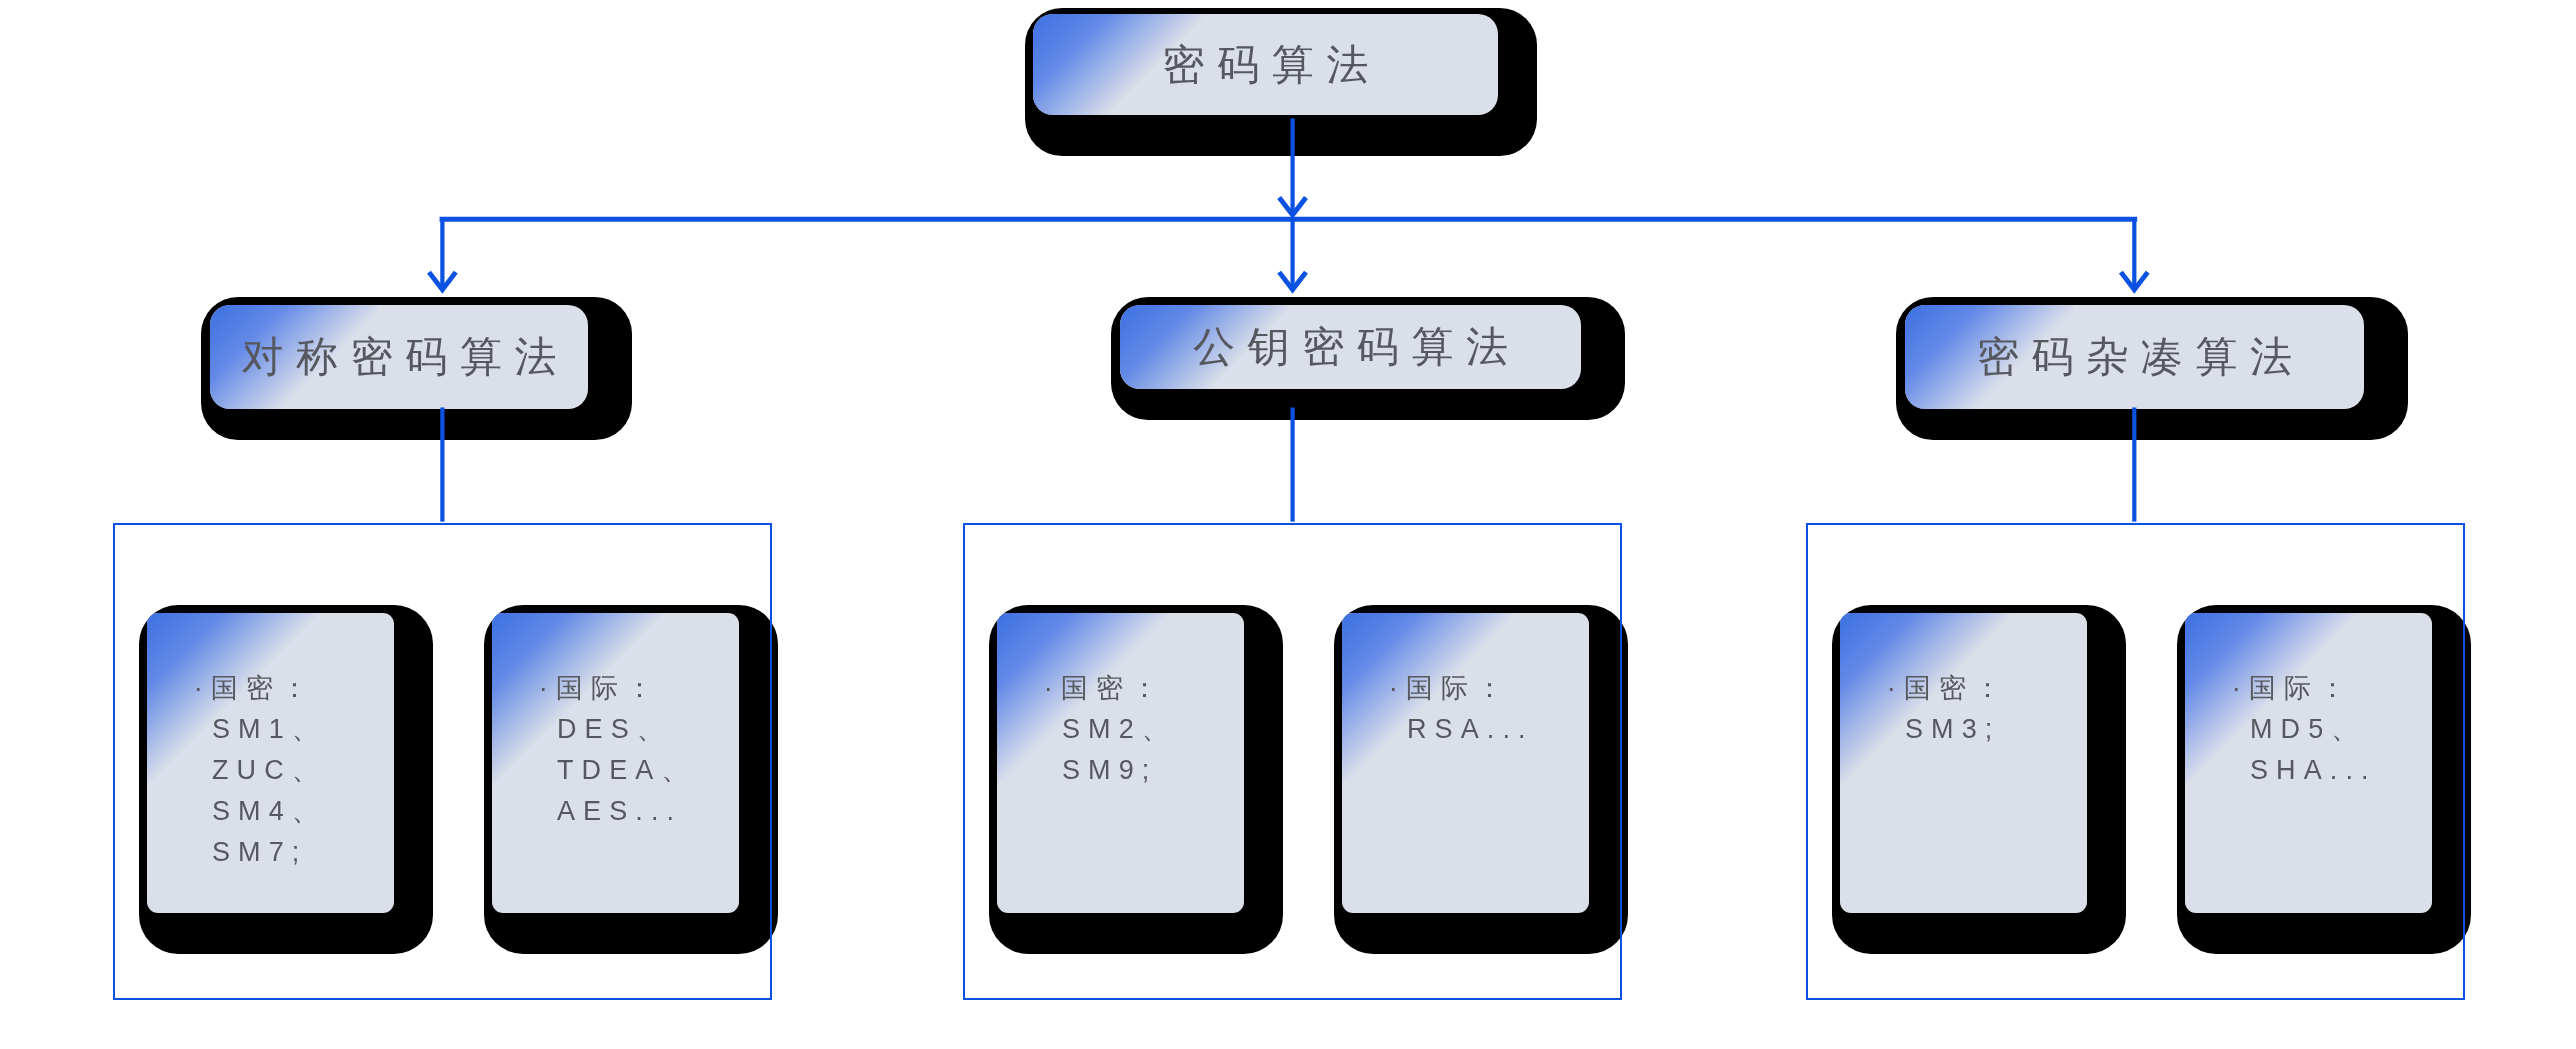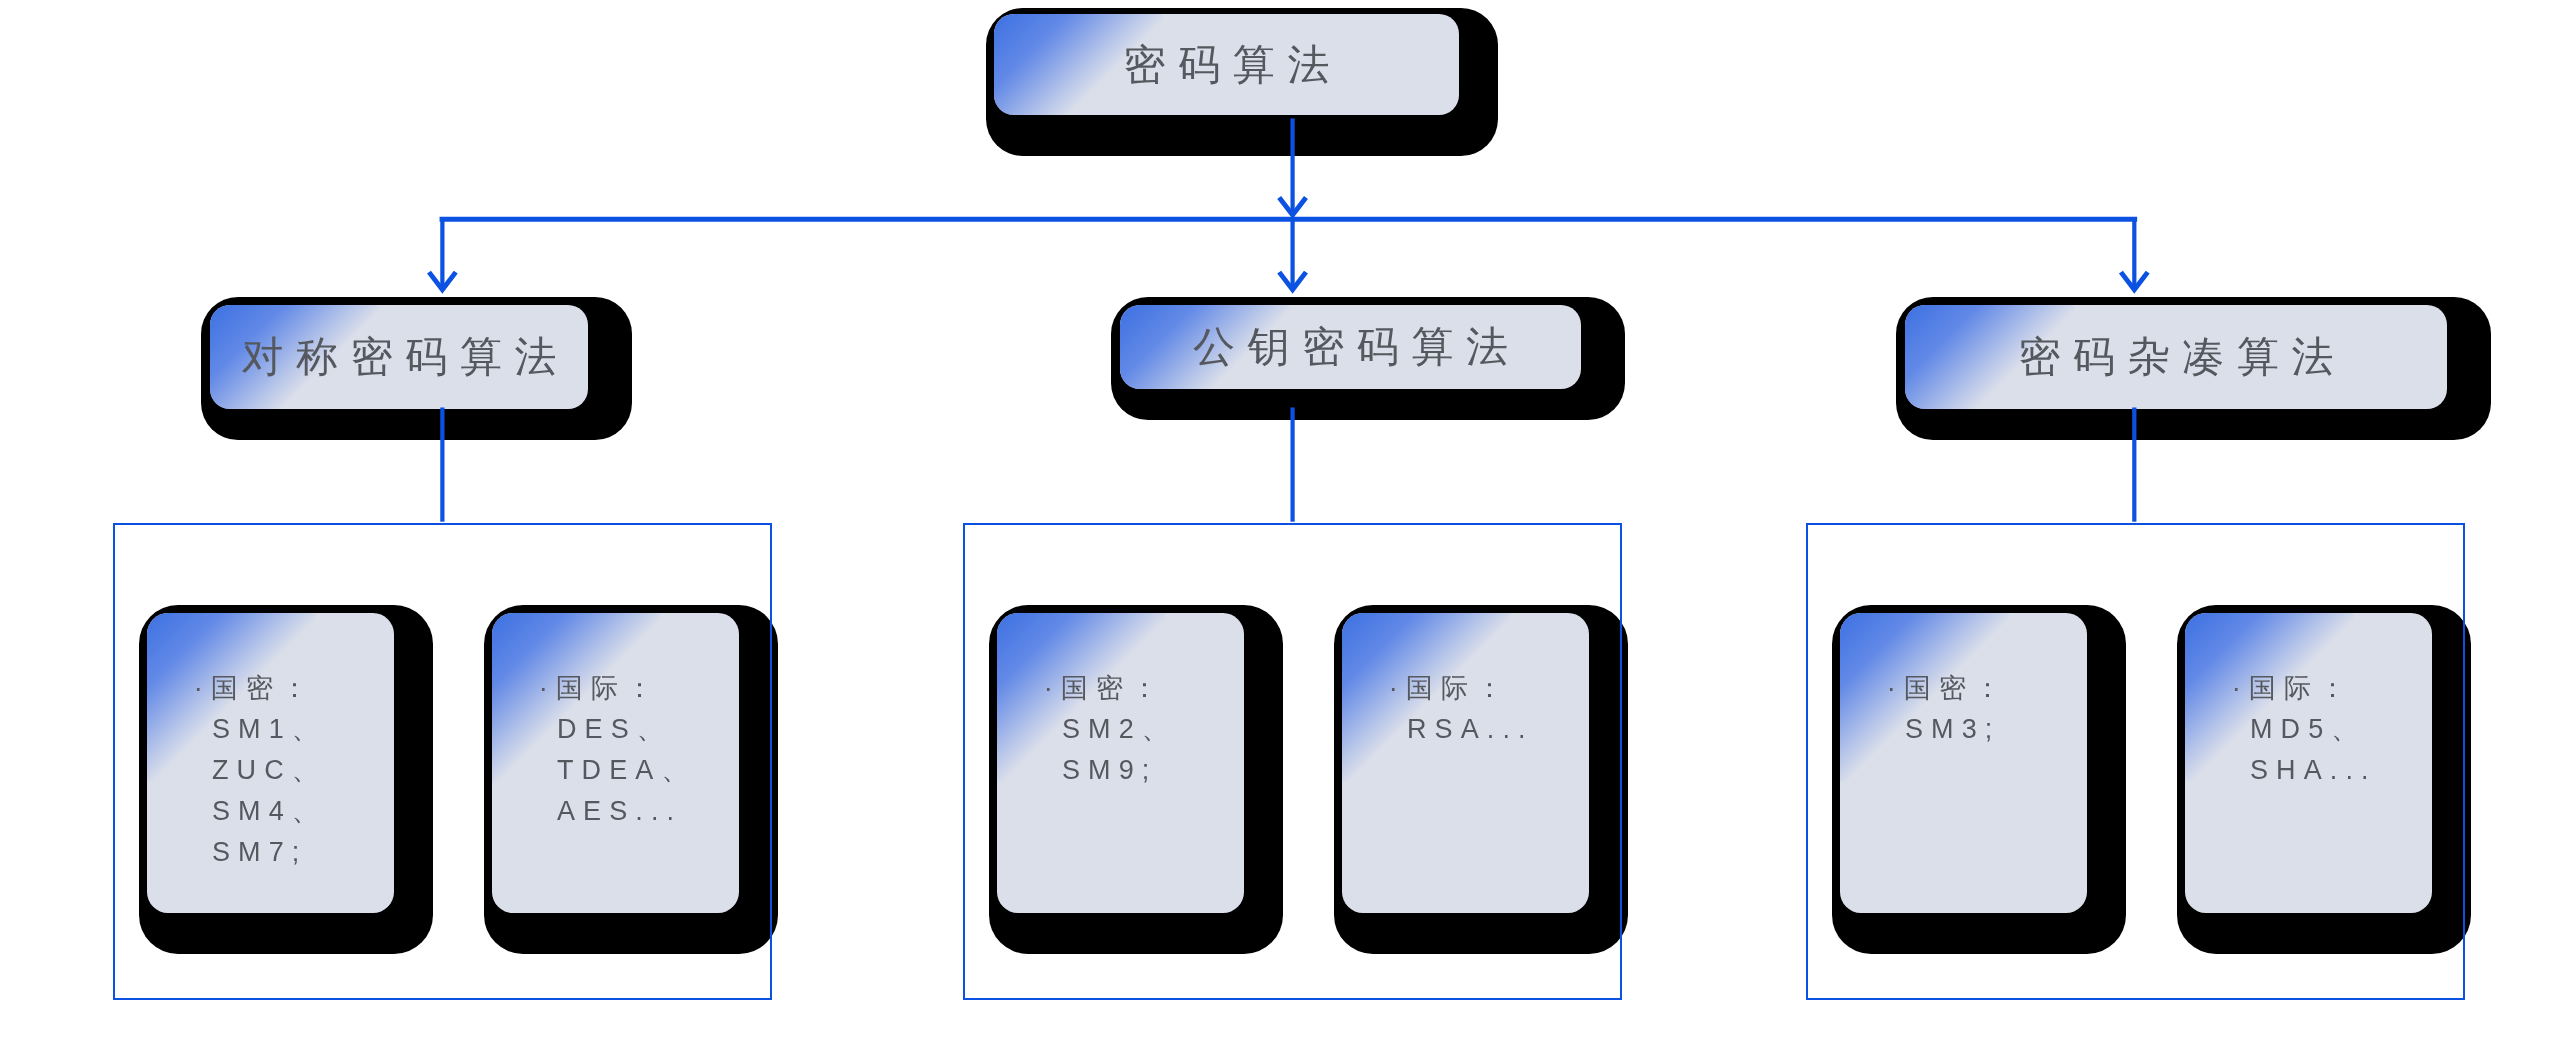--- a/index.html
+++ b/index.html
@@ -21,21 +21,21 @@
   .cshadow  { top:-7.8px; left:-8.5px; right:-39px; bottom:-41px; border-radius:39px; }
 
   .face {
     position:absolute; inset:0; z-index:1;
     background:linear-gradient(180deg,#dadeе9 0%,#dbdfea 0%,#dfe2ec 100%);
     background-color:#dbdfea;
     border-radius:20px;
     overflow:hidden;
     display:flex; align-items:center; justify-content:center;
   }
-  .cface { border-radius:21px; display:block; }
+  .cface { border-radius:11px; display:block; }
 
   .wedge {
     position:absolute; top:0; left:0;
     width:169px; height:169px;
     background:linear-gradient(135deg,#3c70e1 0%,#6289e7 22%,rgba(219,223,235,0) 52%);
     pointer-events:none;
   }
 
   .nlabel {
     position:relative;
@@ -64,21 +64,21 @@
   .connectors {
     position:absolute; left:0; top:0; z-index:5;
     pointer-events:none;
   }
 </style>
 </head>
 <body>
 
 <div class="canvas">
 
-  <div class="node" style="left:994px;top:14px;width:465px;height:101px">
+  <div class="node" style="left:1033px;top:14px;width:465px;height:101px">
     <div class="nshadow s-root"></div>
     <div class="face">
       <div class="wedge"></div>
       <div class="nlabel">密码算法</div>
     </div>
   </div>
 
   <div class="node" style="left:210px;top:305px;width:378px;height:104px">
     <div class="nshadow s-branch"></div>
     <div class="face">
@@ -88,21 +88,21 @@
   </div>
 
   <div class="node" style="left:1120px;top:305px;width:461px;height:84px">
     <div class="nshadow s-branch"></div>
     <div class="face">
       <div class="wedge"></div>
       <div class="nlabel">公钥密码算法</div>
     </div>
   </div>
 
-  <div class="node" style="left:1905px;top:305px;width:542px;height:104px">
+  <div class="node" style="left:1905px;top:305px;width:459px;height:104px">
     <div class="nshadow s-branch"></div>
     <div class="face">
       <div class="wedge"></div>
       <div class="nlabel">密码杂凑算法</div>
     </div>
   </div>
 
   <div class="card" style="left:147px;top:613px;width:247px;height:300px">
     <div class="cshadow"></div>
     <div class="face cface">

